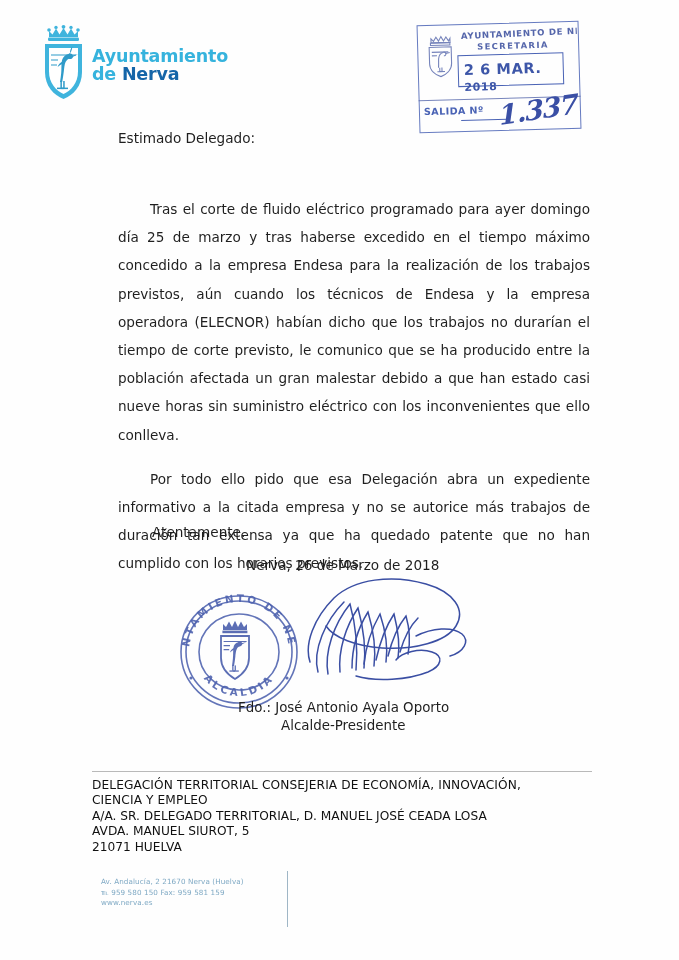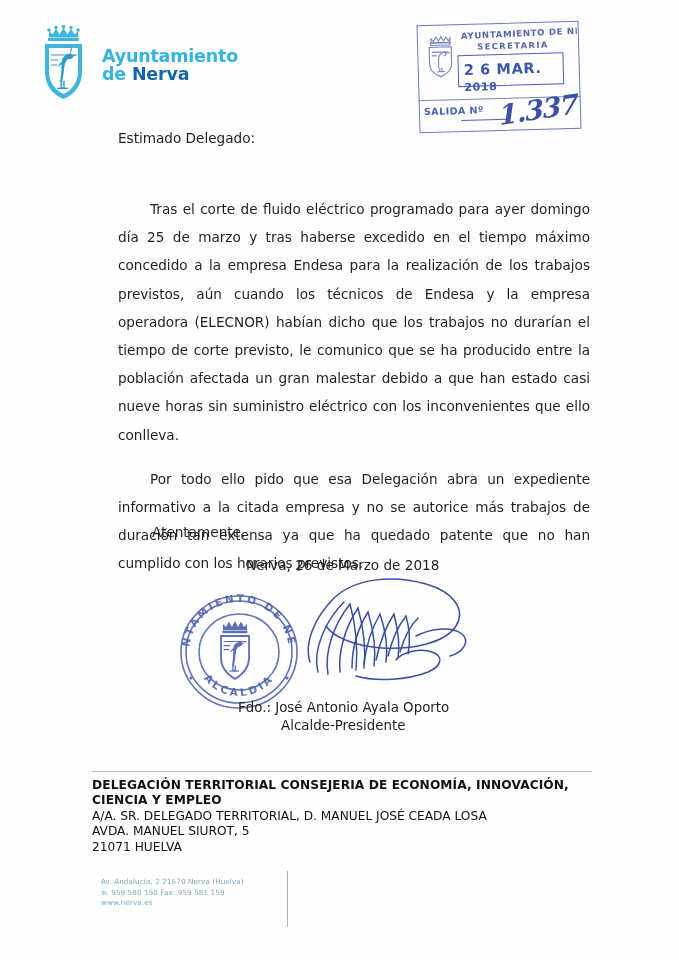--- a/index.html
+++ b/index.html
@@ -23,21 +23,20 @@
     background: #fefefe;
   }
 
   
   .letterhead {
     position: absolute;
     left: 36px;
     top: 24px;
     display: flex;
     align-items: center;
-    gap: 10px;
   }
   .crest { width: 56px; height: 78px; display: block; }
   .brand { line-height: 1.04; padding-top: 4px; }
   .brand-l1 {
     font-size: 17.5px;
     color: #36b3dd;
     font-weight: 600;
     letter-spacing: -0.2px;
   }
   .brand-l2 {
@@ -240,21 +239,21 @@
   .addressee {
     position: absolute;
     left: 92px;
     top: 778px;
     width: 520px;
     font-size: 12.2px;
     line-height: 15.4px;
     color: #111;
   }
   .addressee .strong {
-    font-weight: 700;
+    font-weight: 400;
     letter-spacing: 0.1px;
   }
 
   
   .footer {
     position: absolute;
     left: 101px;
     top: 877px;
     font-size: 7.2px;
     line-height: 10.6px;

